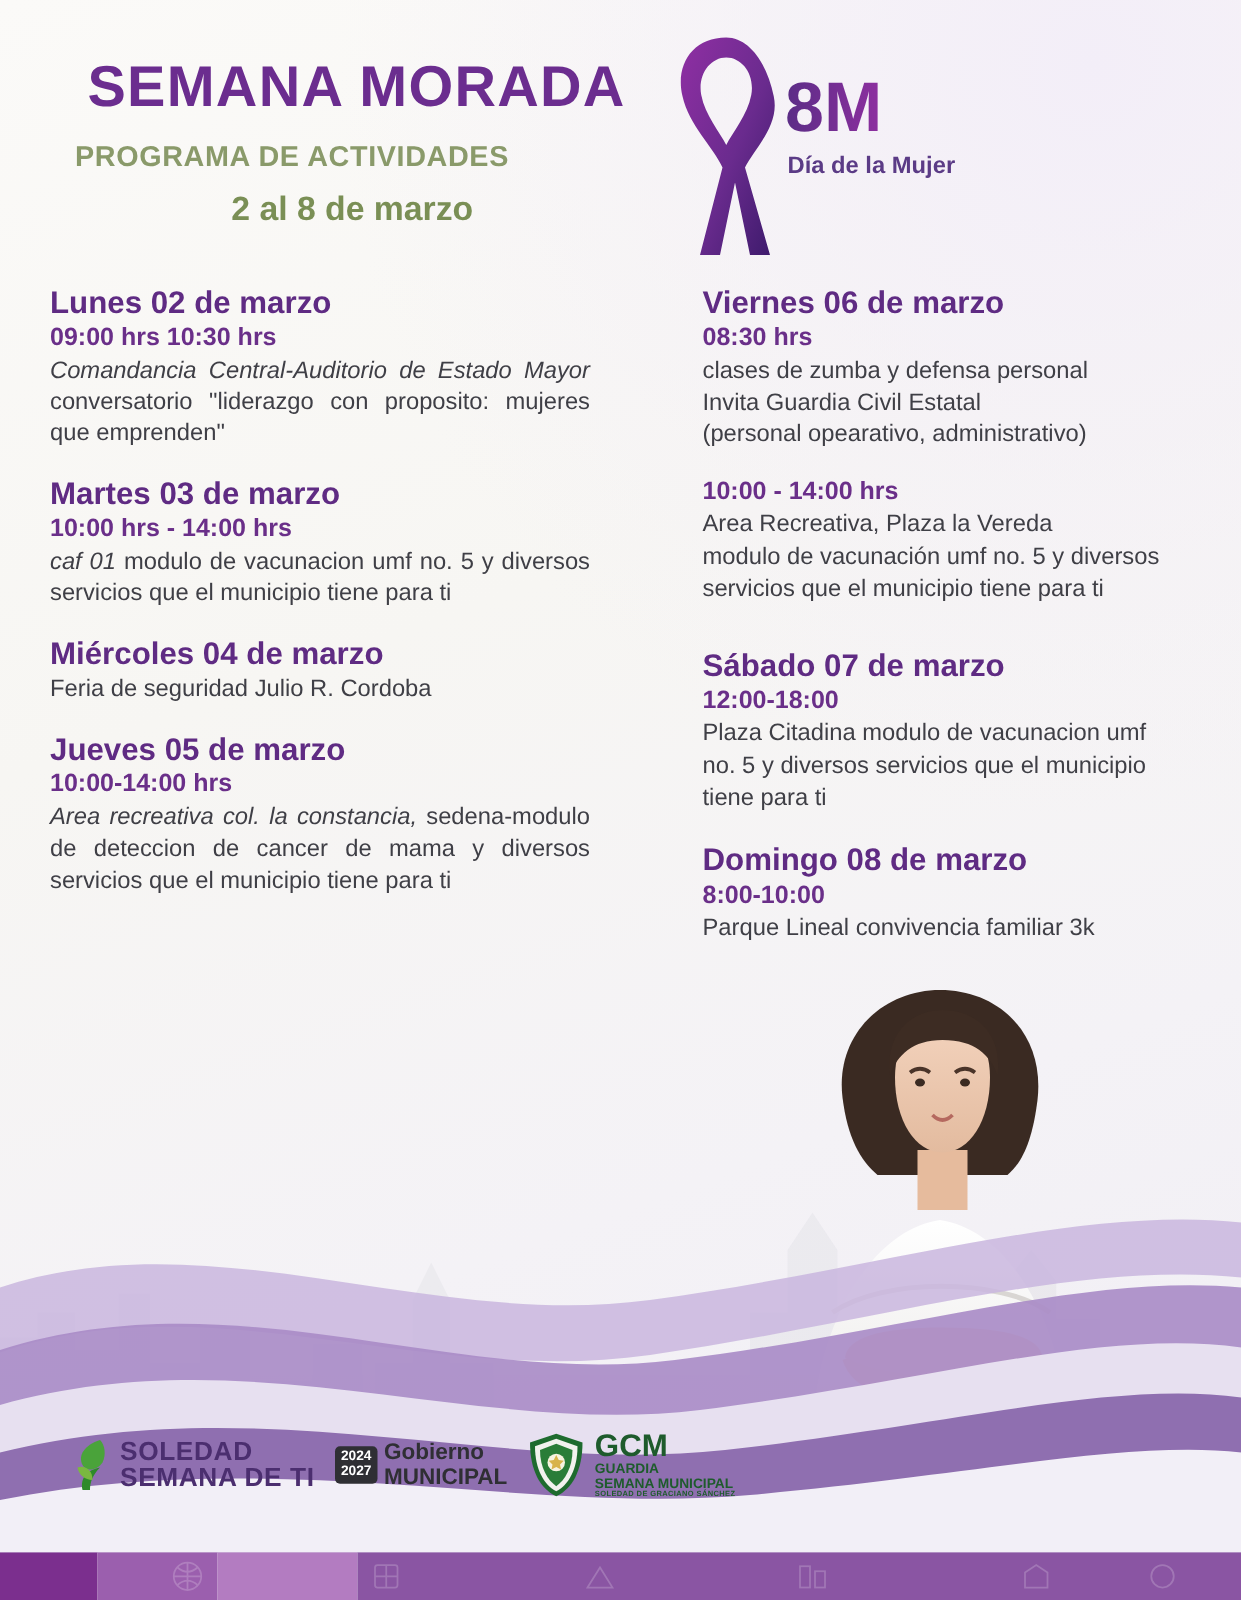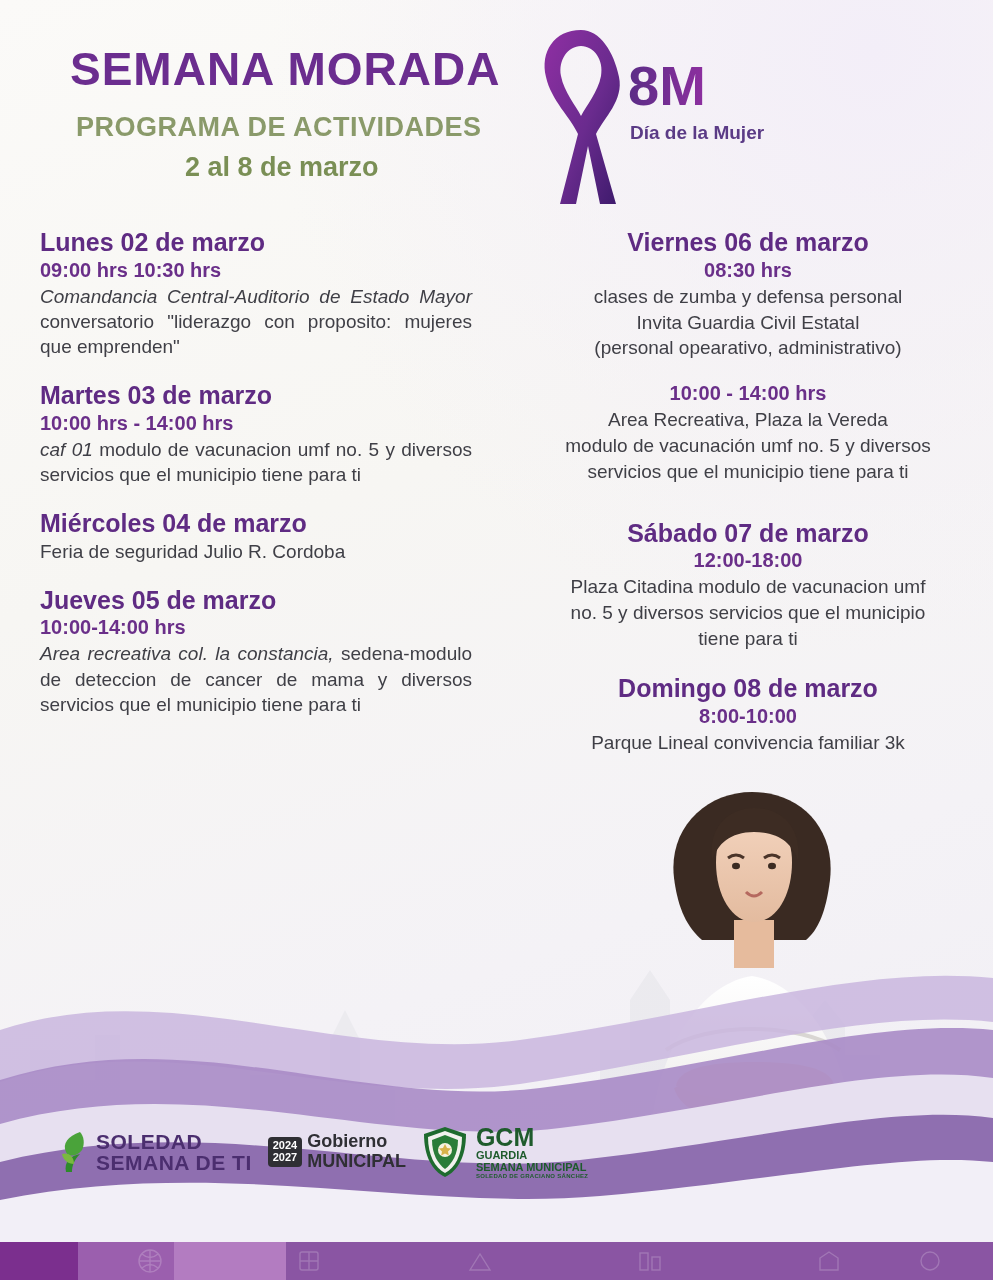--- a/index.html
+++ b/index.html
@@ -26,22 +26,22 @@
   .skyline svg{width:100%;height:100%;display:block}
 
   
   .header{position:absolute;left:0;top:0;width:826px;height:215px;}
   .title{
     position:absolute;left:70px;top:46px;
     font-size:46px;font-weight:bold;letter-spacing:1px;
     color:#6b2d8f;line-height:1;
   }
   .subtitle{
-    position:absolute;left:76px;top:112px;
-    font-size:27px;font-weight:bold;color:#8a9a6a;letter-spacing:.5px;
+    position:absolute;left:60px;top:112px;
+    font-size:23px;font-weight:bold;color:#8a9a6a;letter-spacing:.5px;
   }
   .daterange{
     position:absolute;left:185px;top:152px;
     font-size:27px;font-weight:bold;color:#7a8f55;
   }
 
   
   .logo{position:absolute;right:40px;top:22px;width:270px;height:190px;}
   .logo .ribbonwrap{position:absolute;left:0;top:0;width:130px;height:190px;}
   .logo .eightm{
@@ -51,21 +51,21 @@
     -webkit-background-clip:text;background-clip:text;color:transparent;
   }
   .logo .diadela{
     position:absolute;left:114px;top:100px;
     font-size:19px;font-weight:bold;color:#5b3b86;
   }
 
   
   .col{position:absolute;top:228px;width:432px;}
   .col.left{left:40px;}
-  .col.right{left:532px;text-align:center;}
+  .col.right{left:562px;}
 
   .day{margin-bottom:6px;}
   .day + .day{margin-top:22px;}
   .day-name{
     font-size:25px;font-weight:bold;color:#5f2b83;
     line-height:1.15;margin:0 0 1px 0;
   }
   .day-time{
     font-size:20px;font-weight:bold;color:#6a2f89;
     line-height:1.2;margin:0 0 2px 0;
@@ -81,21 +81,21 @@
   
   .woman{
     position:absolute;left:556px;top:770px;width:400px;height:400px;
   }
 
   
   .waves{position:absolute;left:0;bottom:38px;width:993px;height:330px;}
   .waves svg{display:block;width:100%;height:100%}
 
   
-  .footer-logos{position:absolute;left:60px;bottom:94px;height:68px;display:flex;align-items:center;gap:16px;}
+  .footer-logos{position:absolute;left:60px;bottom:74px;height:68px;display:flex;align-items:center;gap:16px;}
   .soledad{display:flex;align-items:center;gap:8px;}
   .soledad .mark{width:28px;height:44px;position:relative;}
   .soledad .words{line-height:1;}
   .soledad .w1{font-size:21px;font-weight:bold;color:#4b2e6f;letter-spacing:.5px}
   .soledad .w2{font-size:21px;font-weight:bold;color:#4b2e6f;letter-spacing:.5px}
   .gob{display:flex;align-items:center;gap:5px;}
   .yearbox{background:#2f2f34;color:#fff;border-radius:4px;padding:3px 5px;font-size:11px;font-weight:bold;line-height:1.05;text-align:center;}
   .gobtext{font-size:18px;font-weight:bold;color:#2f2f34;line-height:1.1}
   .gcm{display:flex;align-items:center;gap:8px;}
   .gcm .shield{width:46px;height:52px;}

